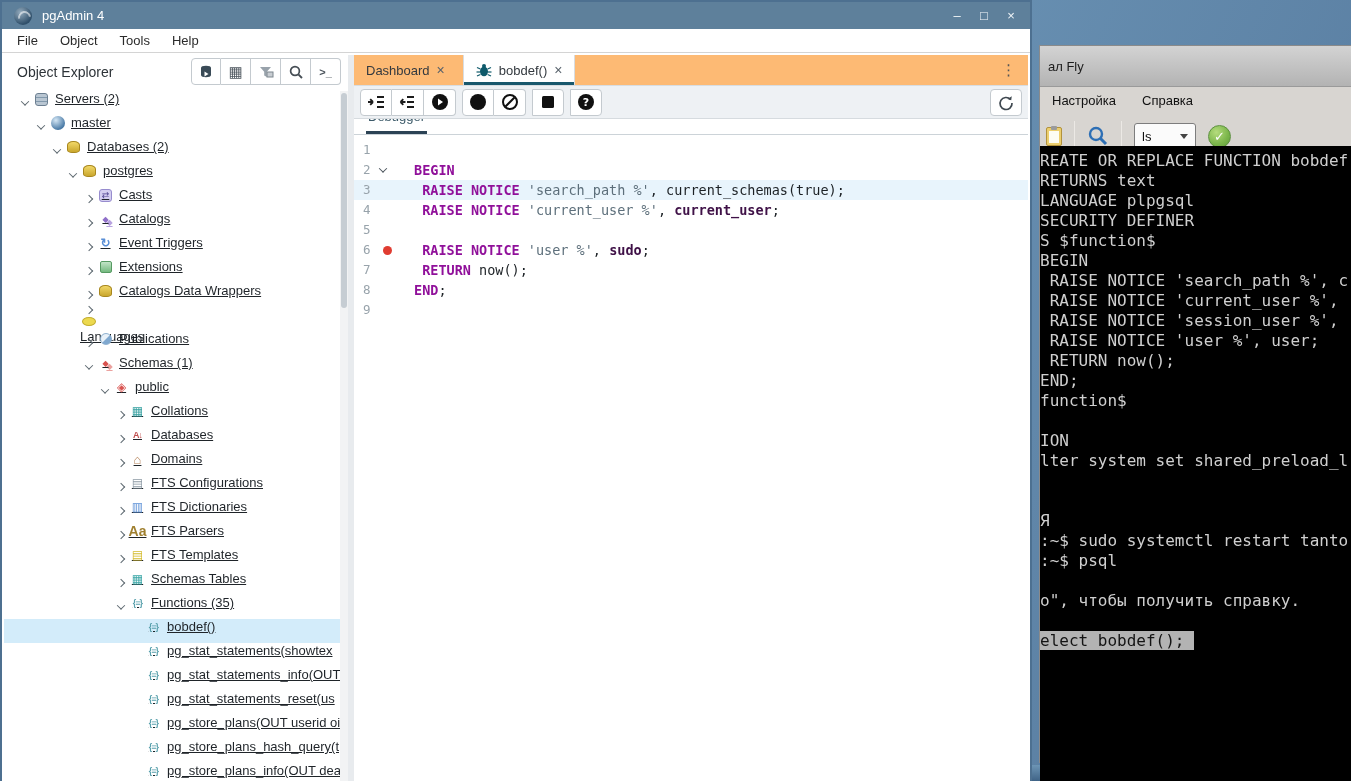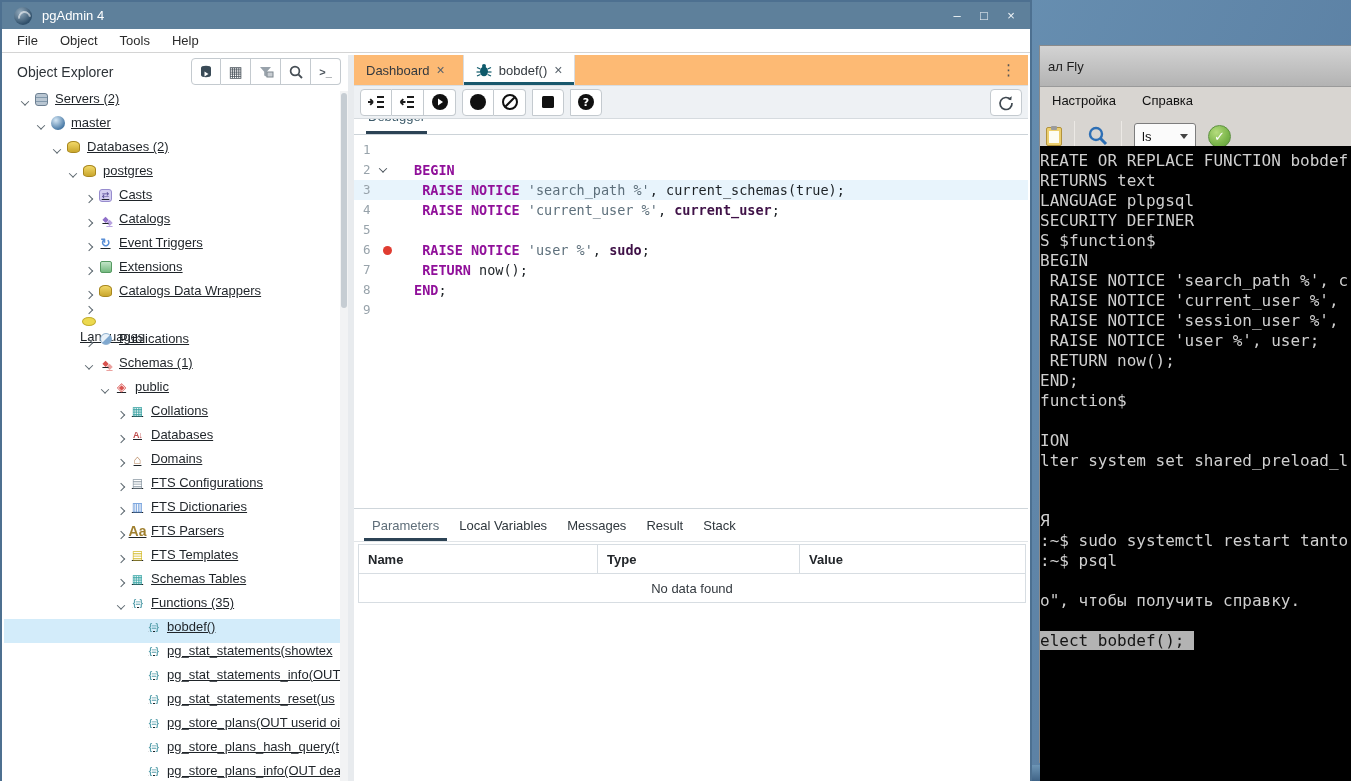--- a/index.html
+++ b/index.html
@@ -590,33 +590,16 @@
           <div class="crow"><span class="gutter"><span class="lnum">2</span><span class="fold"><span class="chev exp"></span></span></span><span class="codetxt"><span class="seg-kw">BEGIN</span></span></div>
           <div class="crow active"><span class="gutter"><span class="lnum">3</span></span><span class="codetxt"><span> </span><span class="seg-kw">RAISE NOTICE</span><span> </span><span class="seg-str">'search_path %'</span><span>, current_schemas(true);</span></span></div>
           <div class="crow"><span class="gutter"><span class="lnum">4</span></span><span class="codetxt"><span> </span><span class="seg-kw">RAISE NOTICE</span><span> </span><span class="seg-str">'current_user %'</span><span>, </span><span class="seg-kw2">current_user</span><span>;</span></span></div>
           <div class="crow"><span class="gutter"><span class="lnum">5</span></span></div>
           <div class="crow"><span class="gutter"><span class="lnum">6</span><span class="bp"></span></span><span class="codetxt"><span> </span><span class="seg-kw">RAISE NOTICE</span><span> </span><span class="seg-str">'user %'</span><span>, </span><span class="seg-kw2">sudo</span><span>;</span></span></div>
           <div class="crow"><span class="gutter"><span class="lnum">7</span></span><span class="codetxt"><span> </span><span class="seg-kw">RETURN</span><span> now();</span></span></div>
           <div class="crow"><span class="gutter"><span class="lnum">8</span></span><span class="codetxt"><span class="seg-kw">END</span><span>;</span></span></div>
           <div class="crow"><span class="gutter"><span class="lnum">9</span></span><span class="codetxt"></span></div>
         </div>
 
-      <div class="botwrap">
-        <div class="bottabs">
-          <span class="btab active">Parameters</span>
-          <span class="btab">Local Variables</span>
-          <span class="btab">Messages</span>
-          <span class="btab">Result</span>
-          <span class="btab">Stack</span>
-        </div>
-        <div class="gridtable">
-          <div class="ghead">
-            <span class="gcell" style="width:238px;">Name</span>
-            <span class="gcell" style="width:202px;">Type</span>
-            <span class="gcell" style="flex:1;">Value</span>
-          </div>
-          <div class="gempty">No data found</div>
-        </div>
-      </div>
     </div>
   </div>
 
 </div>
 
 </body></html>

